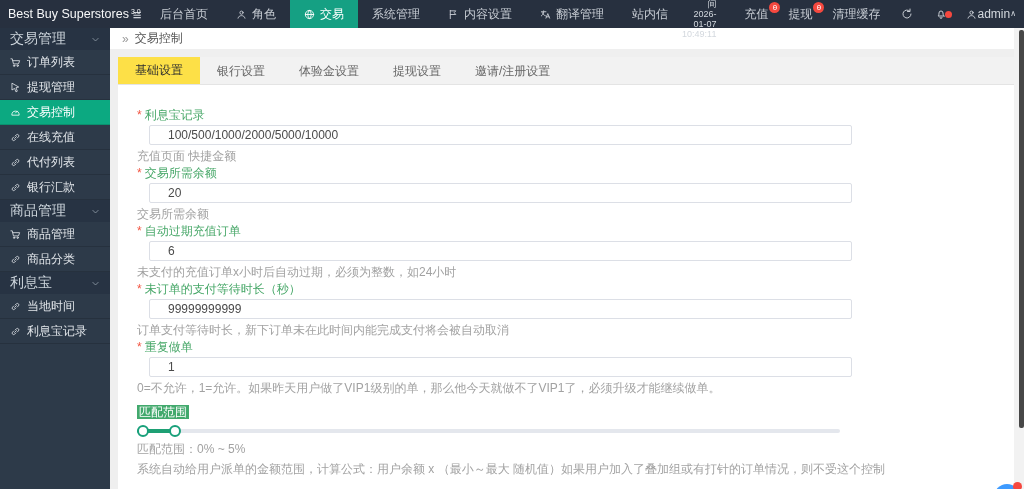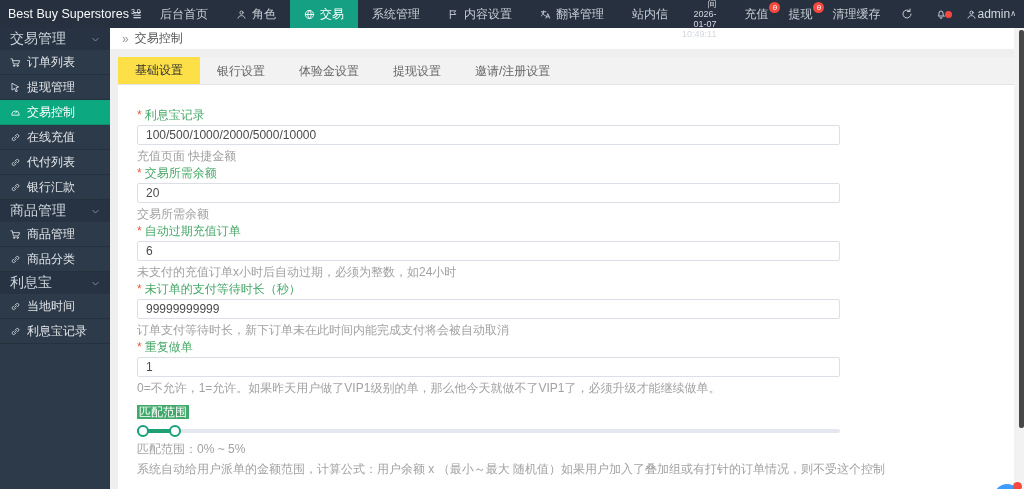--- a/index.html
+++ b/index.html
@@ -51,22 +51,22 @@
   .card { position:absolute; top:29px; left:8px; right:10px; bottom:0; background:#fff; }
   .tabs { height:28px; background:#f2f2f2; border-bottom:1px solid #e4e4e4; display:flex; }
   .tab { padding:0 17px; line-height:28px; font-size:12px; color:#666; cursor:pointer; white-space:nowrap; }
   .tab.active { background:#fde047; color:#2f2f2f;font-family:Liberation Mono, monospace; }
 
   .form { padding:24px 0 0 19px; }
   .field { margin-bottom:5px; }
   .f-label { font-size:12px; line-height:12px; color:#47a768; margin-bottom:4px; }
   .req { color:#f25643; margin-right:3px; }
   .f-input { display:block; width:703px; height:20px; border:1px solid #dcdfe6; border-radius:2px;
-    padding:0 8px; font-size:12px; color:#4a4a4a; outline:none;
-    font-family:"Liberation Sans","DejaVu Sans",sans-serif; }
+    padding:0 18px; font-size:12px; color:#4a4a4a; outline:none;
+    font-family:"Liberation Sans","DejaVu Sans",sans-serif;margin-left:12px; }
   .help { font-size:12px; line-height:12px; color:#a2a2a2; margin-top:5px; margin-bottom:4px; }
 
   .slider-block { margin:8px 0 15px; }
   .slider-label { display:inline-block; background:#42a96d; color:#fff; font-size:12px;
     line-height:14px; padding:0 2px; margin-bottom:6px; }
   .slider { position:relative; width:703px; height:12px; margin-bottom:6px; cursor:pointer; }
   .slider .track { position:absolute; top:4px; left:0; width:703px; height:4px; background:#e4e7ed; border-radius:2px; }
   .slider .fill { position:absolute; top:4px; left:0; width:38px; height:4px; background:#1ea074; border-radius:2px; }
   .slider .handle { position:absolute; top:0; width:12px; height:12px; background:#fff;
     border:2px solid #18a07a; border-radius:50%; }

